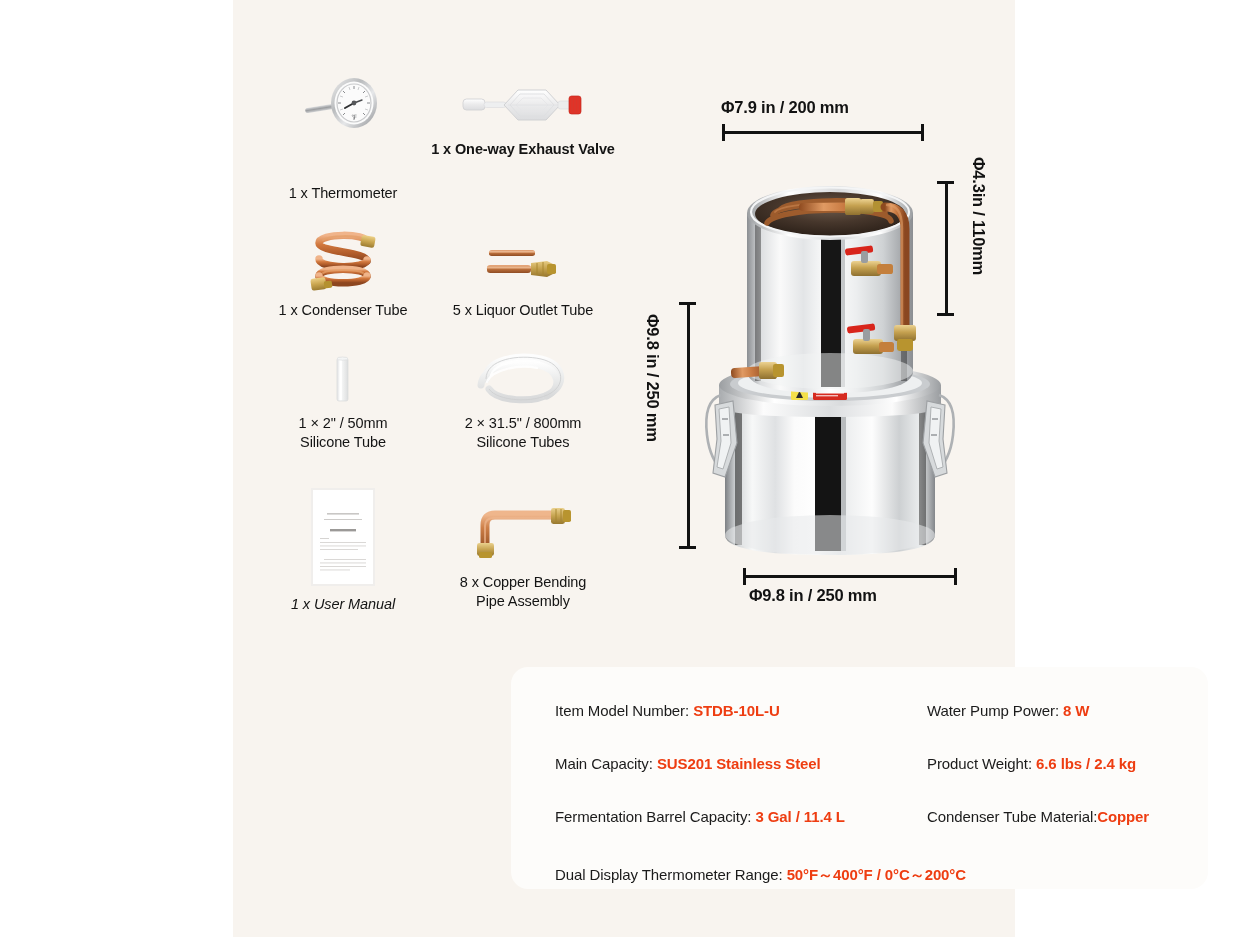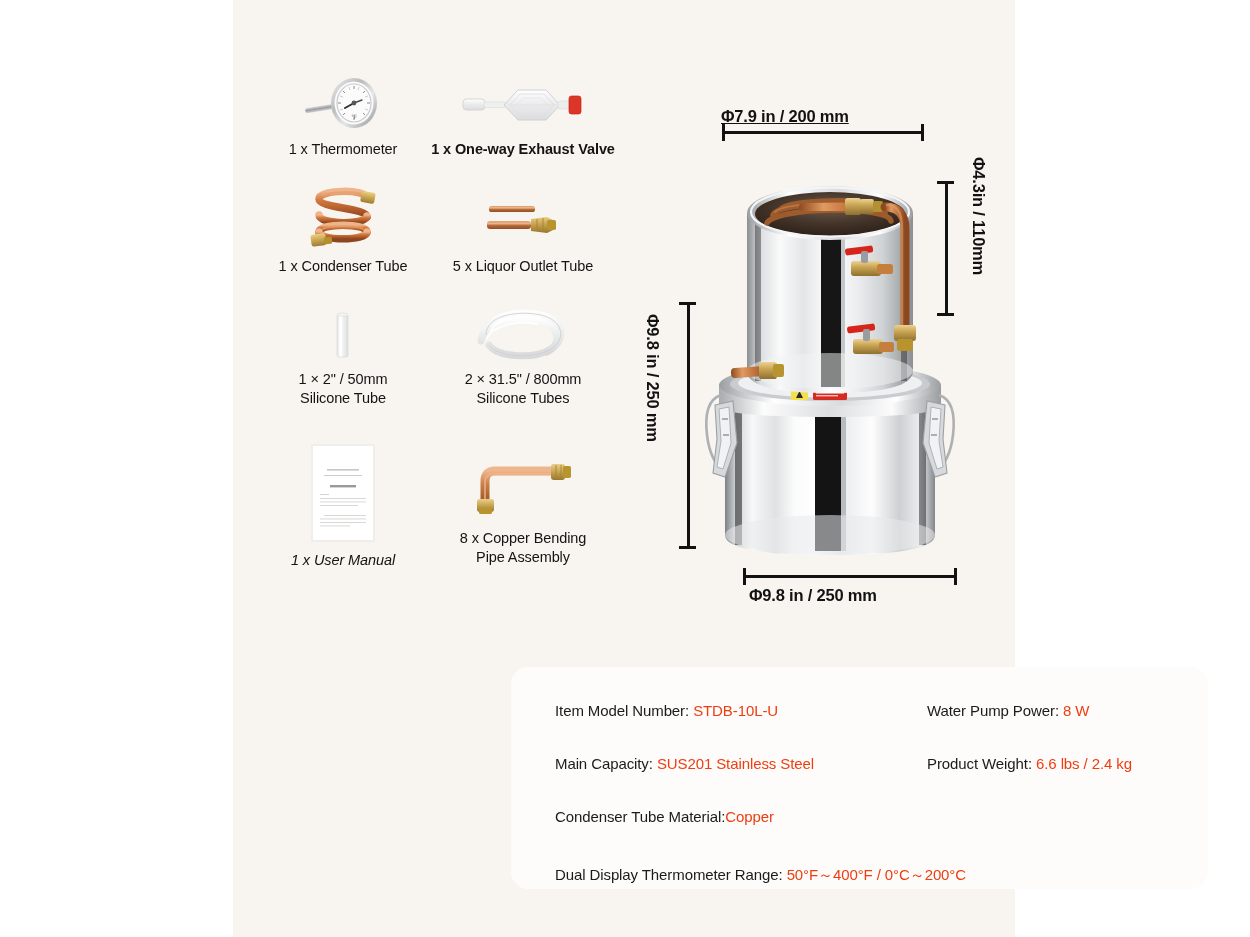--- a/index.html
+++ b/index.html
@@ -137,34 +137,34 @@
   .spec-item {
     font-size: 15px;
     color: #1b1b1b;
     letter-spacing: -0.1px;
     white-space: nowrap;
   }
   .spec-item.col-a { width: 372px; }
 
   .spec-val {
     color: #ee3d11;
-    font-weight: normal;
+    font-weight: bold;
   }
 </style>
 </head>
 <body>
 
 <div id="page">
   <div id="panel">
 
     <div id="accessories">
 
       <div class="acc-row">
 
-        <div class="acc-cell" style="width:170px;">
+        <div class="acc-cell" style="width:170px;gap:44px;">
           <div class="acc-art" style="height:70px;">
             <svg width="84" height="62" viewBox="0 0 84 62">
               <defs>
                 <linearGradient id="steelA" x1="0" y1="0" x2="1" y2="1">
                   <stop offset="0%" stop-color="#f2f2f2"></stop>
                     <stop offset="35%" stop-color="#b9bbbd"></stop>
                   <stop offset="60%" stop-color="#e6e7e9"></stop>
                     <stop offset="100%" stop-color="#8e9093"></stop>
                 </linearGradient>
                 <linearGradient id="stemA" x1="0" y1="0" x2="0" y2="1">
@@ -413,21 +413,21 @@
             </svg>
           </div>
           <div class="acc-label">8 x Copper Bending
 Pipe Assembly</div>
         </div>
       </div>
     </div>
 
     <div id="product">
 
-      <div class="dim-label" style="position:absolute; left:88px; top:12px;text-decoration:underline;">Φ7.9 in / 200 mm</div>
+      <div class="dim-label" style="position:absolute; left:88px; top:3px;">Φ7.9 in / 200 mm</div>
       <div class="dim-line-h" style="left:89px; top:36px; width:202px;"></div>
       <div class="dim-cap-v" style="left:89px;  top:29px;"></div>
       <div class="dim-cap-v" style="left:288px; top:29px;"></div>
 
       <div class="dim-label vert" style="position:absolute; left:336px; top:62px;">Φ4.3in / 110mm</div>
       <div class="dim-line-v" style="left:312px; top:86px; height:135px;"></div>
       <div class="dim-cap-h" style="left:304px; top:86px;"></div>
       <div class="dim-cap-h" style="left:304px; top:218px;"></div>
 
       <div class="dim-label vert" style="position:absolute; left:10px; top:219px;">Φ9.8 in / 250 mm</div>
@@ -604,20 +604,23 @@
         <div class="spec-row">
           <div class="spec-item col-a">
             <span>Main Capacity: </span><span class="spec-val">SUS201 Stainless Steel</span>
           </div>
           <div class="spec-item">
             <span>Product Weight: </span><span class="spec-val">6.6 lbs / 2.4 kg</span>
           </div>
         </div>
 
         <div class="spec-row">
+          <div class="spec-item col-a">
+            <span>Fermentation Barrel Capacity: </span><span class="spec-val">3 Gal / 11.4 L</span>
+          </div>
           <div class="spec-item">
             <span>Condenser Tube Material:</span><span class="spec-val">Copper</span>
           </div>
         </div>
 
         <div class="spec-row">
           <div class="spec-item col-a" style="width:auto;margin-top:12px;">
             <span>Dual Display Thermometer Range: </span><span class="spec-val">50°F～400°F / 0°C～200°C</span>
           </div>
         </div>

